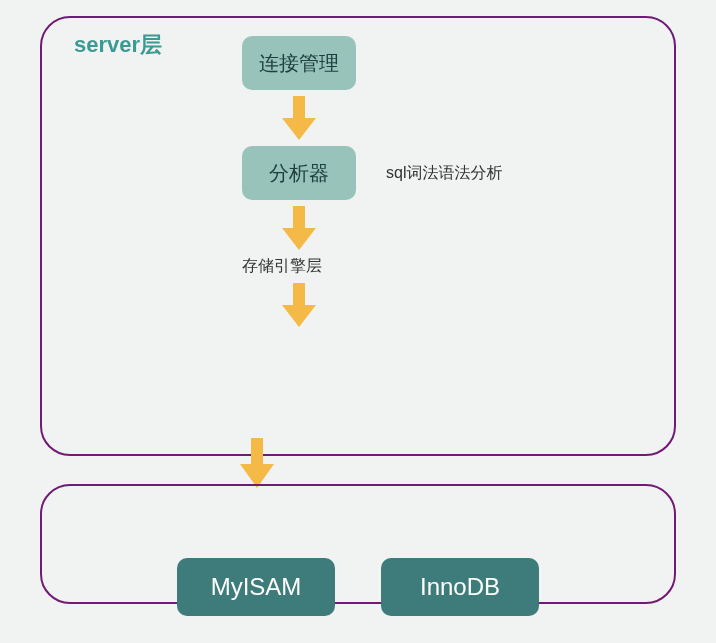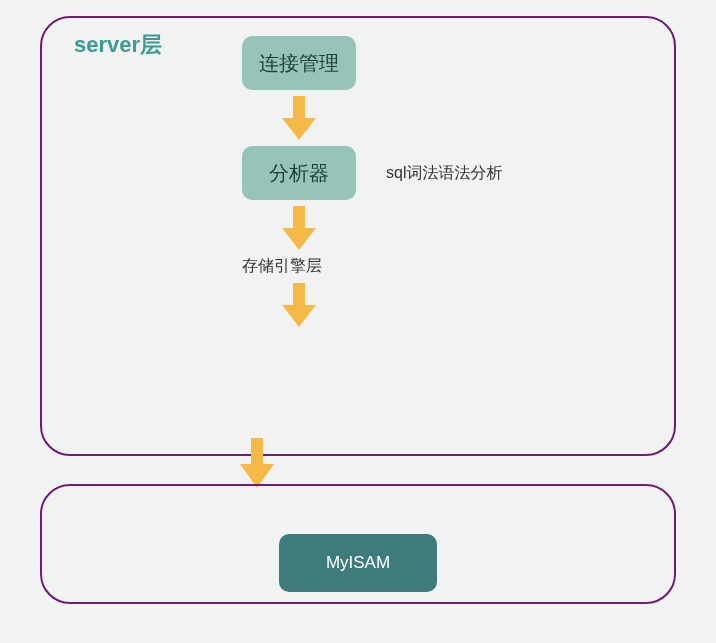--- a/index.html
+++ b/index.html
@@ -83,22 +83,23 @@
   }
   .engine-box {
     background: #3d7c7a;
     color: #ffffff;
     border-radius: 10px;
     width: 158px;
     height: 58px;
     display: flex;
     align-items: center;
     justify-content: center;
-    font-size: 17px;
+    font-size: 24px;
     font-weight: 500;
+    margin-top: 24px;
   }
 </style>
 </head>
 <body>
 
 <div class="layer-box server-layer">
   <div class="layer-title">server层</div>
 
   <div class="flow-col">
 
@@ -136,14 +137,15 @@
 
 <div class="cross-arrow">
   <svg width="34" height="50" viewBox="0 0 34 50">
       <path d="M11 0 H23 V26 H34 L17 50 L0 26 H11 Z" fill="#f5b947"></path>
     </svg>
 </div>
 
 <div class="layer-box storage-layer">
   <div class="engine-row">
     <div class="engine-box">MyISAM</div>
+    <div class="engine-box">InnoDB</div>
   </div>
 </div>
 
 </body></html>

